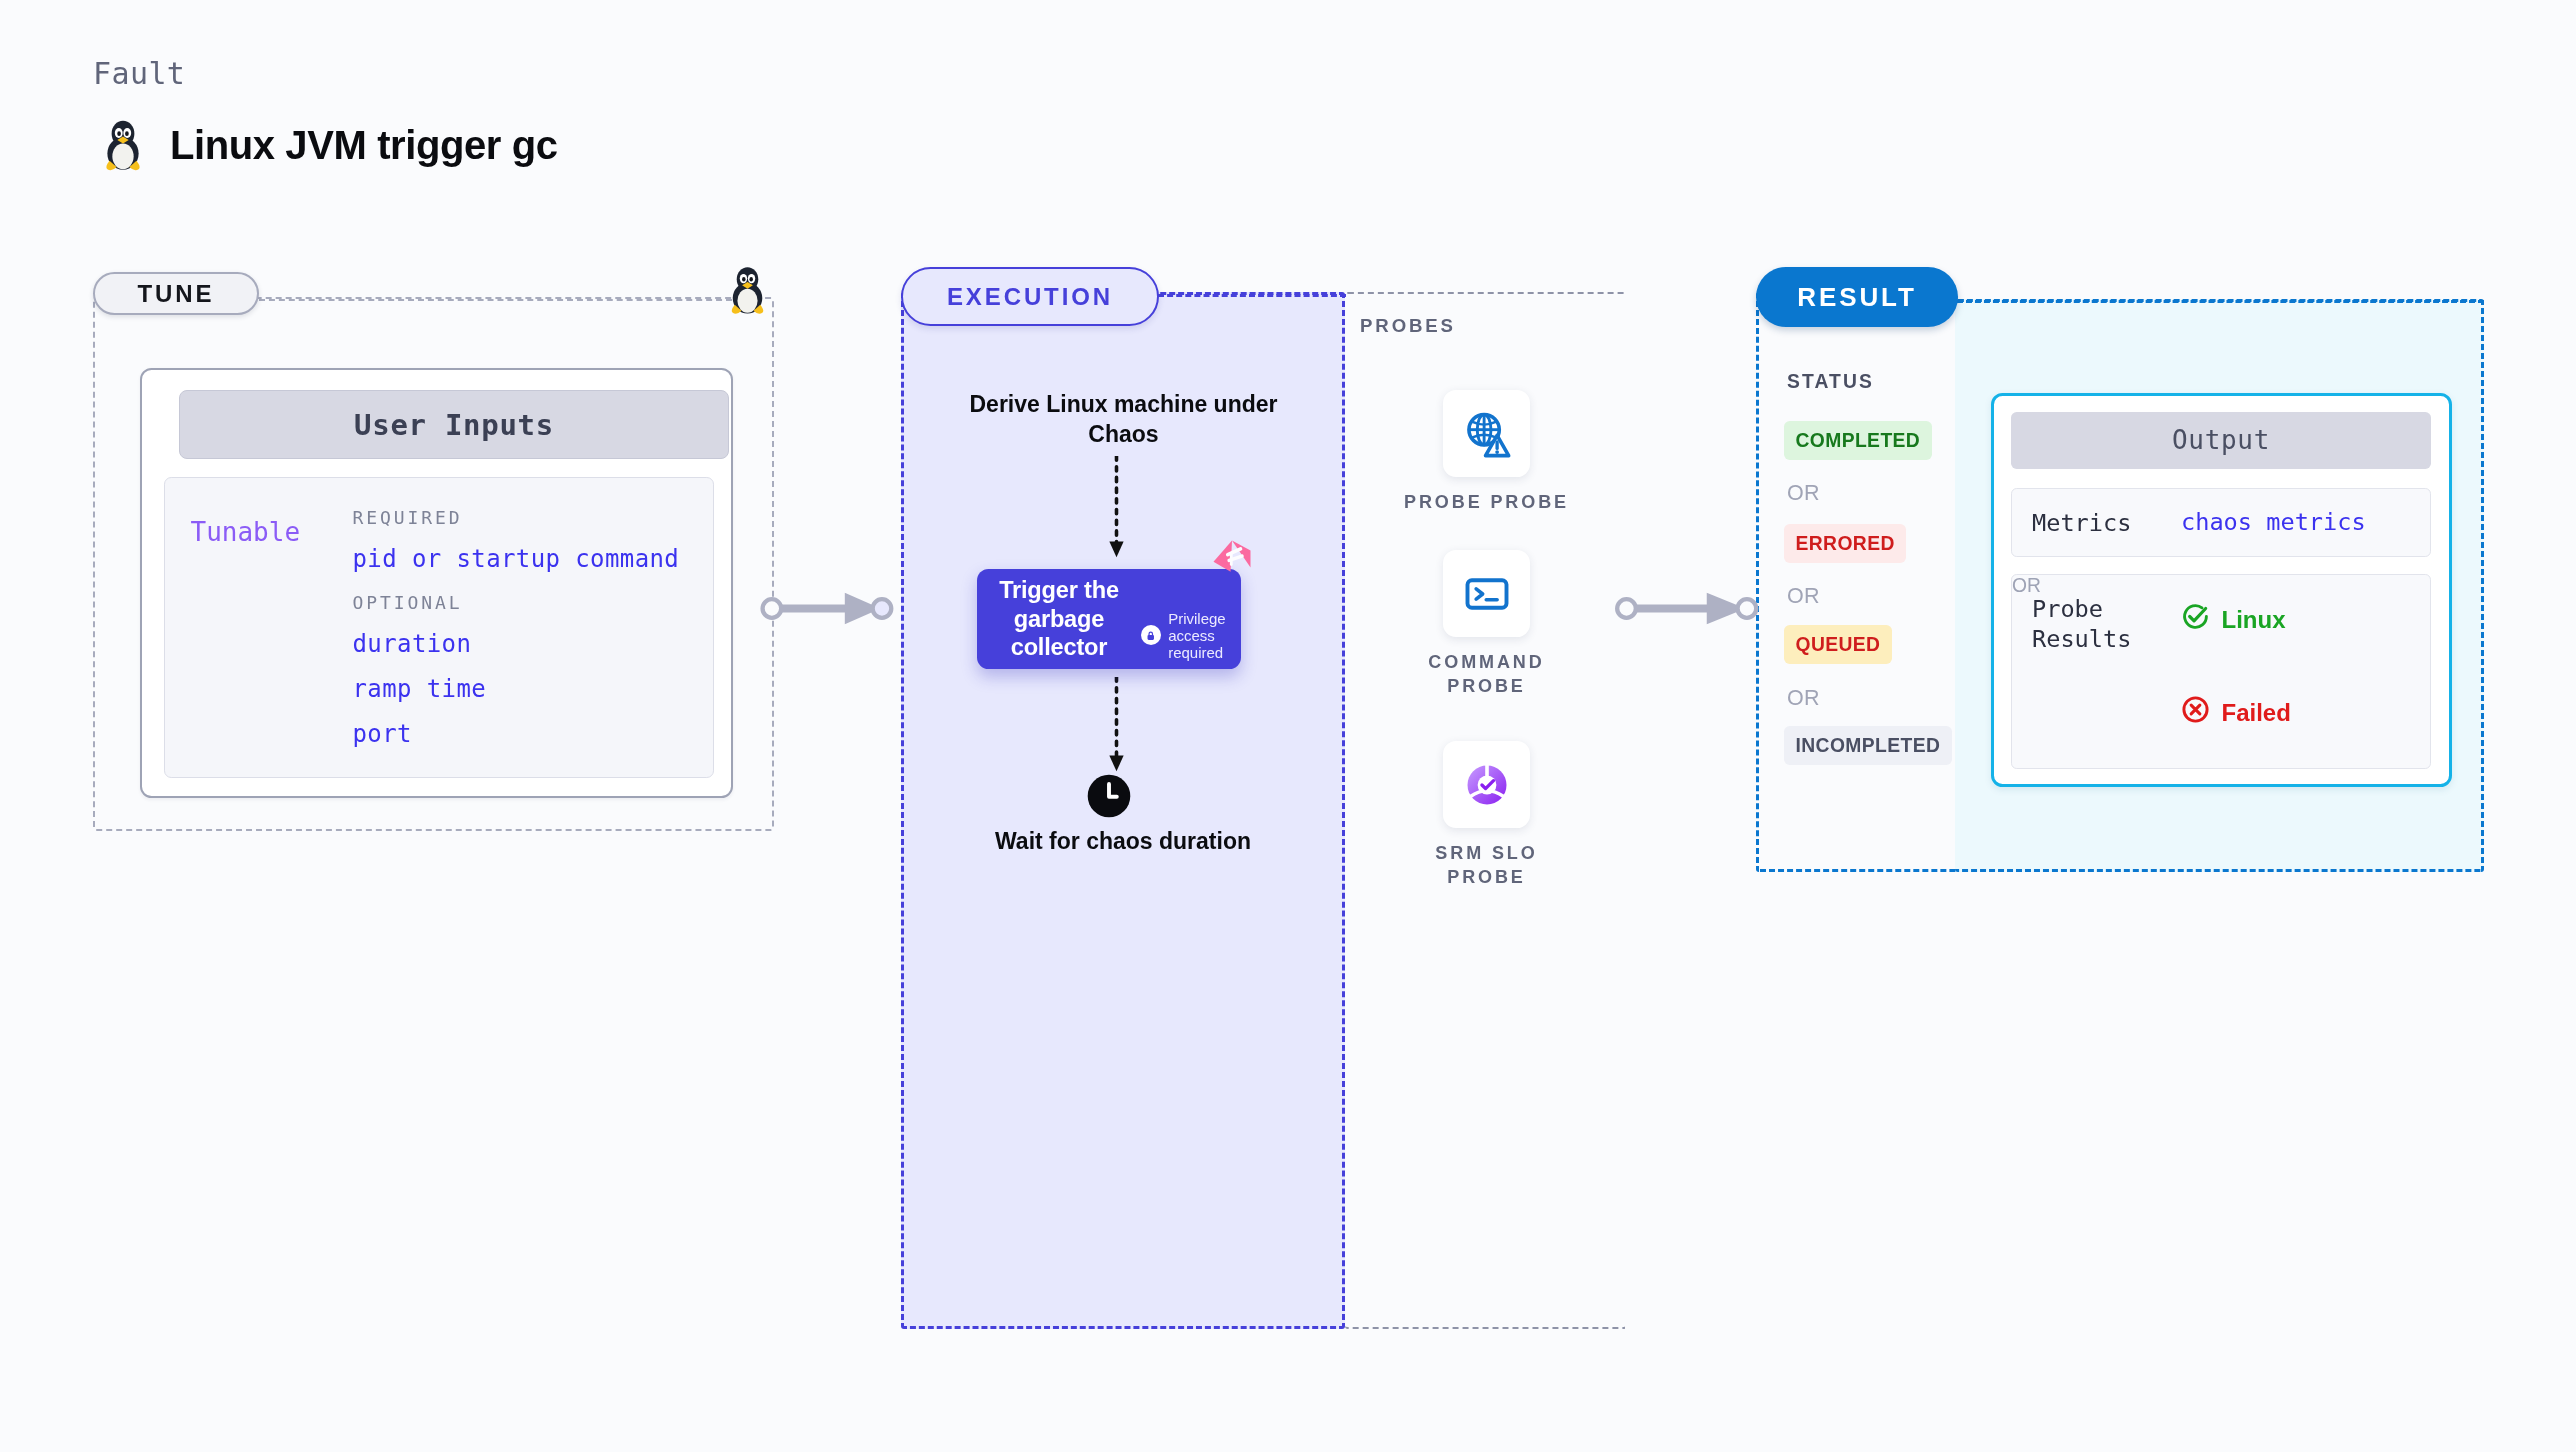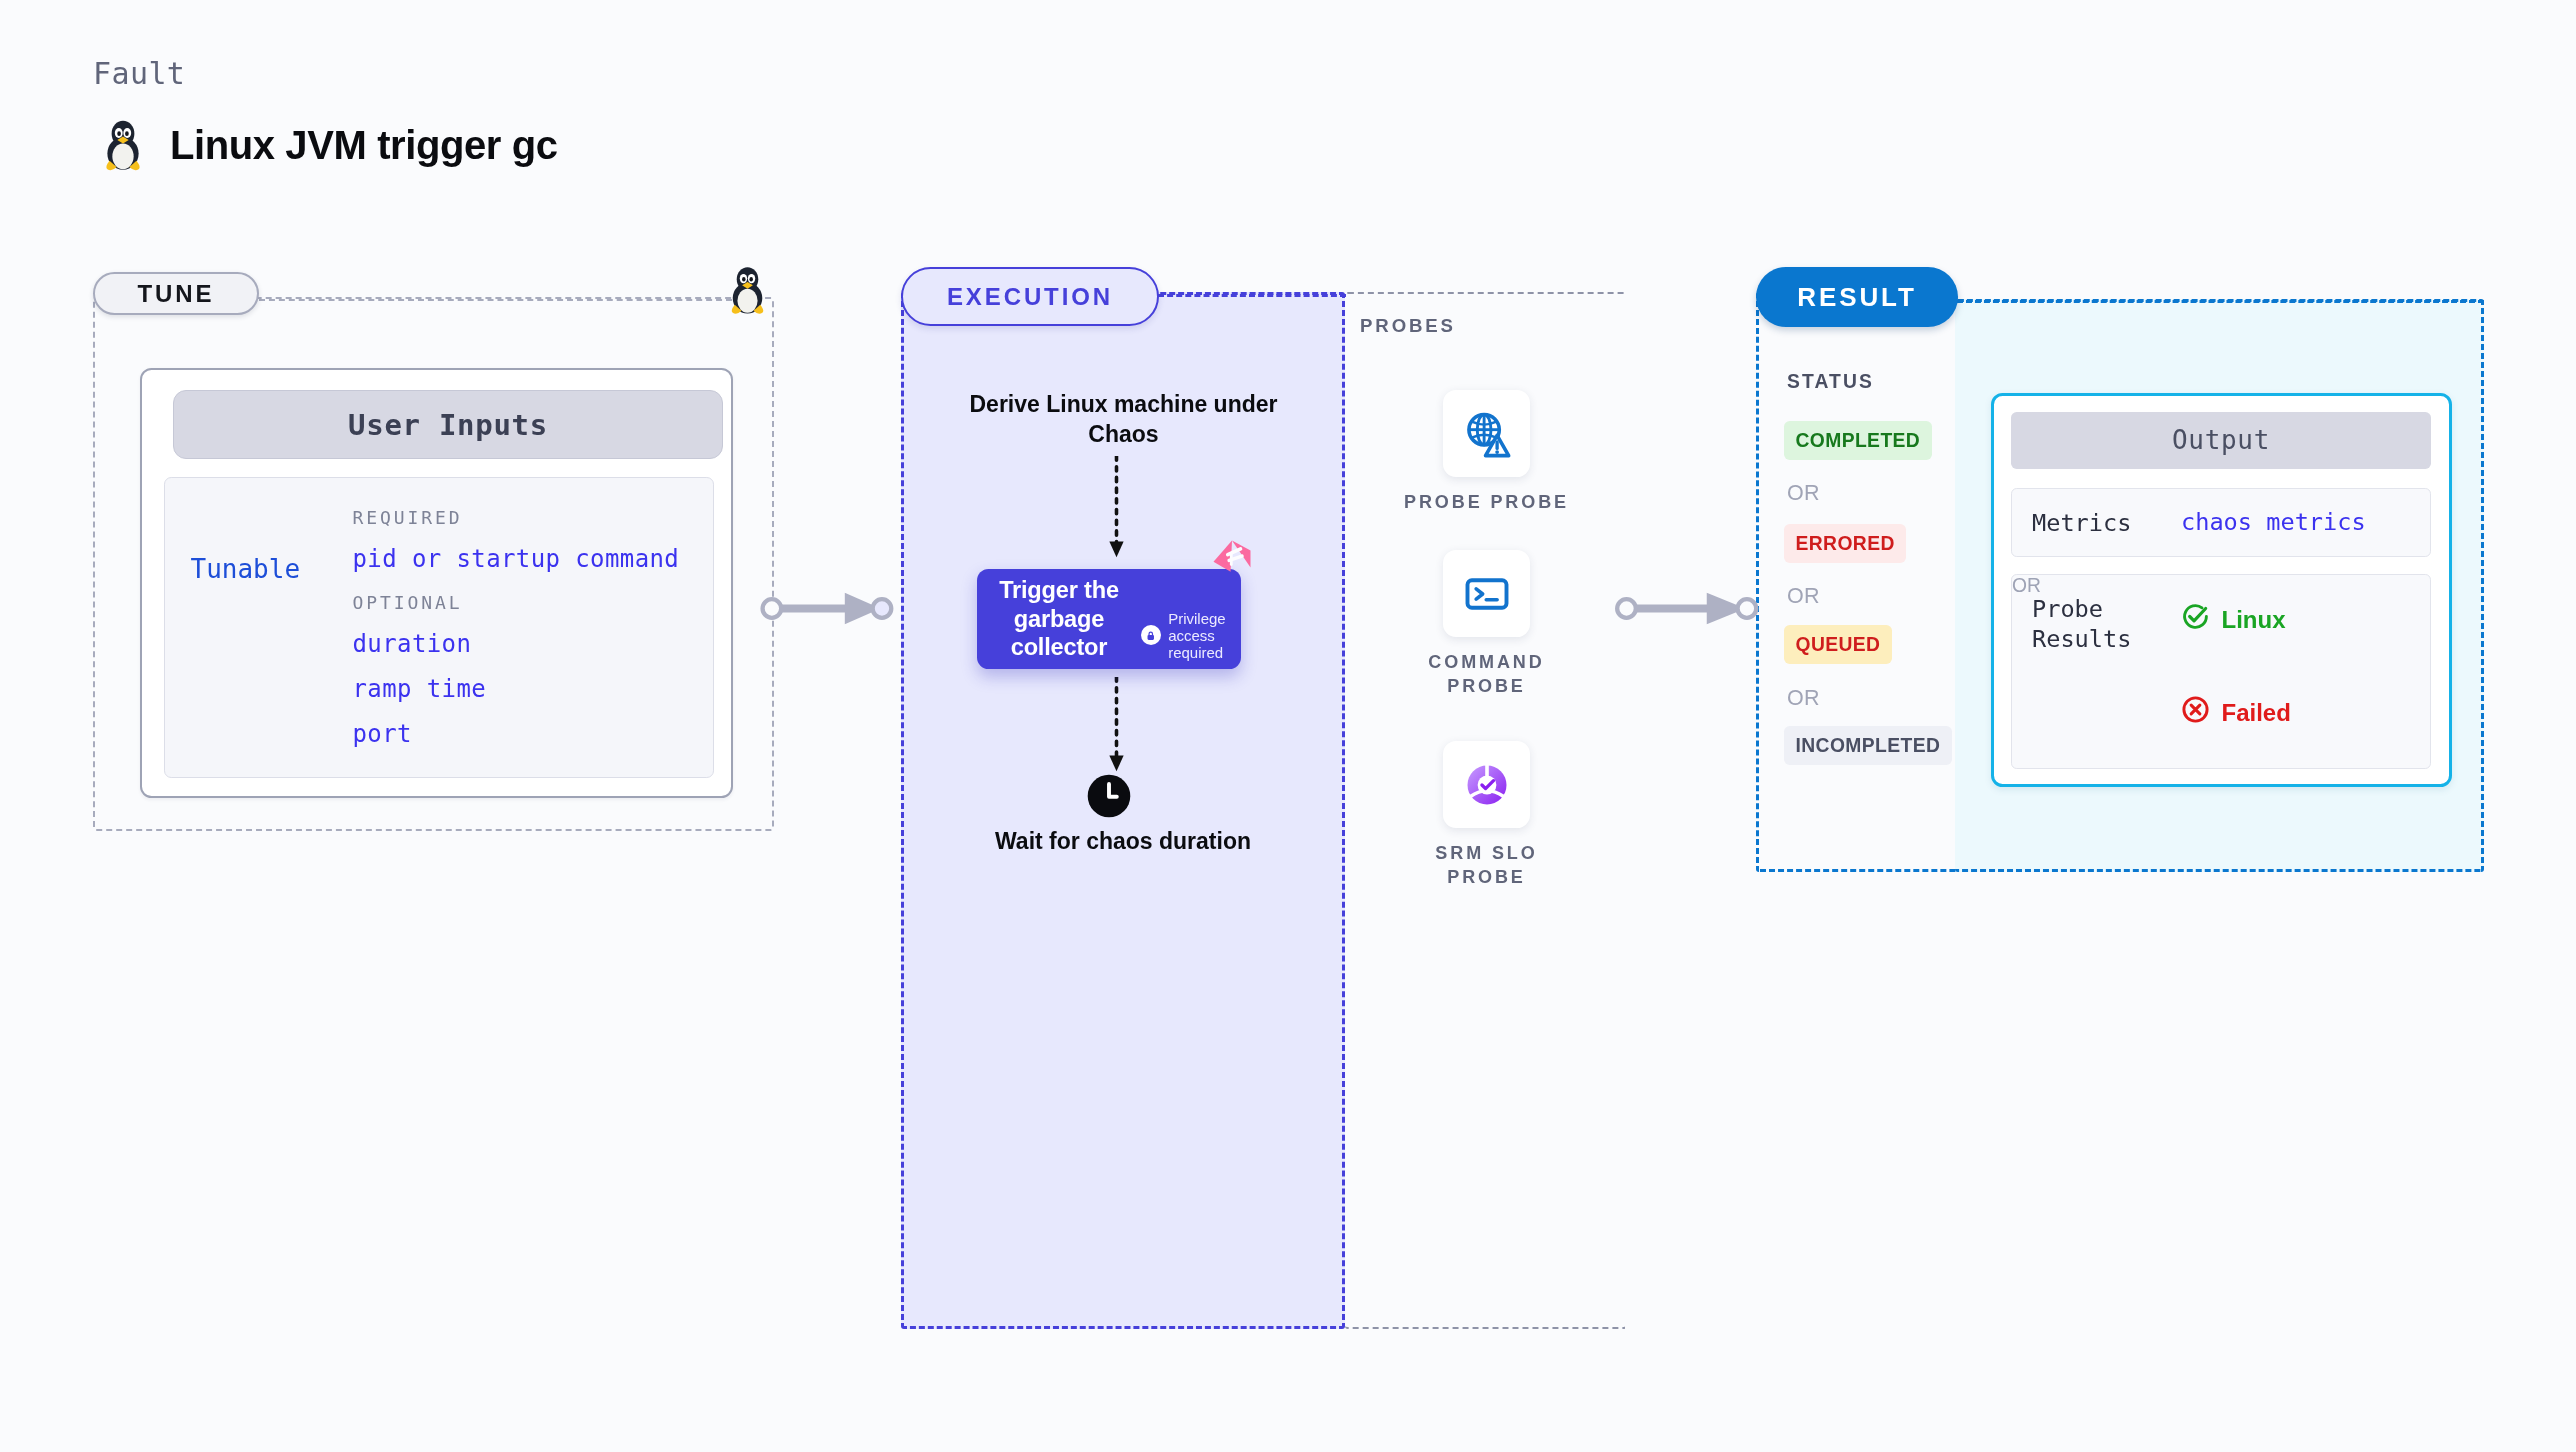--- a/index.html
+++ b/index.html
@@ -78,36 +78,36 @@
     background: #ecf9fd;
   }
 
   
   .ui-card {
     position: absolute; left: 140px; top: 368px; width: 593px; height: 430px;
     background: #ffffff; border: 2.1px solid #9ea3b5; border-radius: 11.5px;
     box-shadow: 0 1.4px 3.6px rgba(30,35,60,.06);
   }
   .ui-head {
-    position: absolute; left: 31px; top: 20px; width: 550px; height: 69px;
-    background: #d7d8e3; border: 1.4px solid #c6c8d6; border-radius: 13px;
+    position: absolute; left: 37px; top: 20px; width: 550px; height: 69px;
+    background: #d7d8e3; border: 1.4px solid #c6c8d6; border-radius: 8px;
     display: flex; align-items: center; justify-content: center;
   }
   .ui-head span {
     font-family: "DejaVu Sans Mono", monospace;
     font-size: 29px; font-weight: 700; color: #3b4054; letter-spacing: 0.7px;
   }
   .ui-body {
     position: absolute; left: 21.5px; top: 107px; width: 550px; height: 301px;
     background: #f5f6fa; border: 1.4px solid #dcdee8; border-radius: 7.2px;
   }
   .tunable-lbl {
     position: absolute; left: 26px; top: 39px;
     font-family: "DejaVu Sans Mono", monospace;
-    font-size: 26px; color: #1d4ed8; margin-top: 37px;
+    font-size: 26px; color: #8b5cf6;
   }
   .fields { position: absolute; left: 188px; top: 29px; width: 344px; }
   .f-group-lbl {
     font-family: "DejaVu Sans Mono", monospace;
     font-size: 18px; color: #7e8397; letter-spacing: 2.9px;
   }
   .f-item {
     font-family: "DejaVu Sans Mono", monospace;
     font-size: 24px; color: #3b32ef; margin-top: 17px; letter-spacing: 0.4px;
   }

